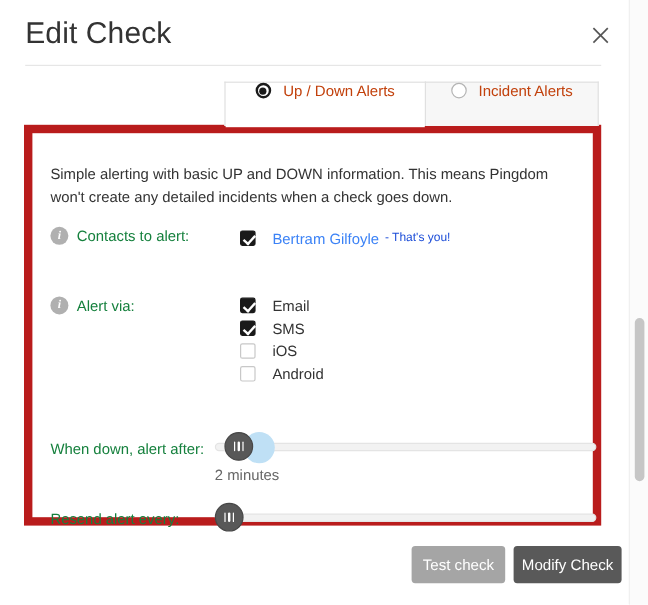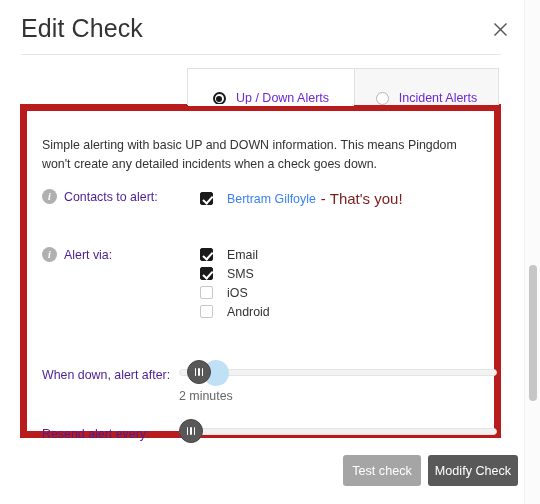--- a/index.html
+++ b/index.html
@@ -29,22 +29,22 @@
     position: absolute; left: 21px; top: 54px; width: 480px; height: 1px;
     background: #e6e6e6;
   }
 
   
   .tabs {
     position: absolute; left: 187px; top: 68px;
     display: flex; align-items: flex-end; z-index: 3;
   }
   .tab {
-    height: 37px; display: flex; align-items: flex-end; justify-content: center;
-    font-size: 12.5px; color: #6d28d9; cursor: pointer;
+    height: 37px; display: flex; align-items: flex-start; justify-content: center;
+    font-size: 12.5px; color: #c2410c; cursor: pointer;
     border: 1px solid #e0e0e0; border-bottom: none;
     background: #f7f7f7;
   }
   .tab.active { background: #ffffff; border-color: #e0e0e0; position: relative; }
   .tab.active::after {
     content: ""; position: absolute; left: 0; right: 0; bottom: -1px;
     height: 2px; background: #fff;
   }
   .tab-upd { width: 168px; }
   .tab-inc { width: 145px; margin-left: -1px; }
@@ -72,39 +72,39 @@
 
   .field-row { position: absolute; left: 15px; }
   .info-icon {
     width: 15px; height: 15px; border-radius: 50%; background: #b0b0b0;
     color: #fff; font-size: 10px; font-style: italic; font-weight: bold;
     display: inline-flex; align-items: center; justify-content: center;
     font-family: "Liberation Serif", serif;
     vertical-align: middle; flex: none;
   }
   .field-label {
-    font-size: 12.4px; color: #4c1d95; margin-left: 7px; white-space: nowrap;
+    font-size: 12.4px; color: #15803d; margin-left: 7px; white-space: nowrap;
   }
   .label-line { display: flex; align-items: center; }
 
   
   .cbox {
     width: 13px; height: 13px; border: 1px solid #c8c8c8; border-radius: 2px;
     background: #fff; position: relative; flex: none; cursor: pointer;
   }
   .cbox.checked { background: #1a1a1a; border-color: #1a1a1a; }
   .cbox.checked::after {
     content: ""; position: absolute; left: 3.6px; top: 1px;
     width: 4px; height: 7.5px; border: solid #fff;
     border-width: 0 2px 2px 0; transform: rotate(42deg);
   }
   .cb-item { display: flex; align-items: center; height: 19px; }
   .cb-label { font-size: 12.4px; color: #333; margin-left: 14px; white-space: nowrap; }
   .contact-name { font-size: 12.4px; color: #3b82f6; margin-left: 14px; }
-  .contact-note { font-size: 15px; color: #7f1d1d; }
+  .contact-note { font-size: 10px; color: #1d4ed8; }
 
   
   .slider-track {
     position: absolute; height: 7px; border-radius: 4px;
     background: #f2f2f2; border: 1px solid #e4e4e4;
   }
   .slider-knob {
     position: absolute; width: 24px; height: 24px; border-radius: 50%;
     background: #585858; border: 1px solid #474747; cursor: pointer;
     display: flex; align-items: center; justify-content: center; gap: 2px;

